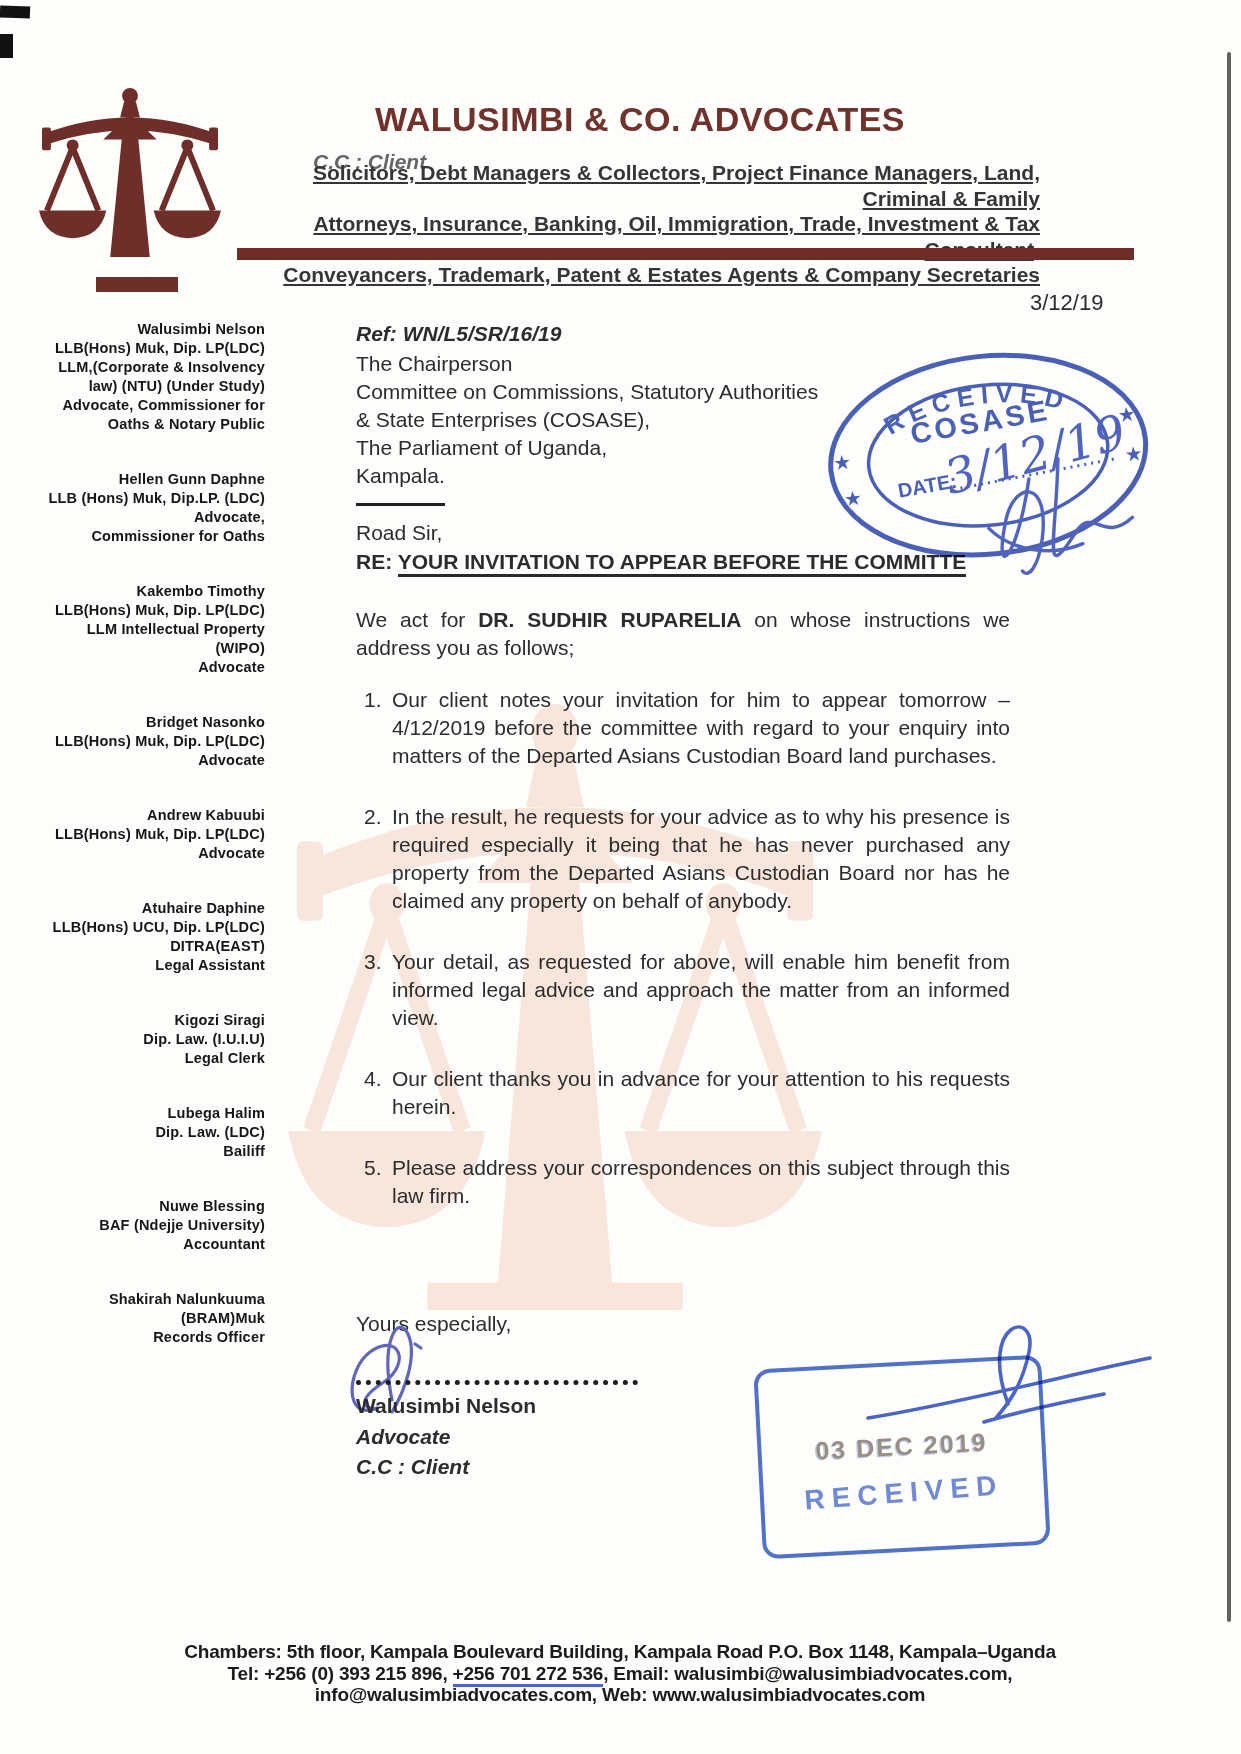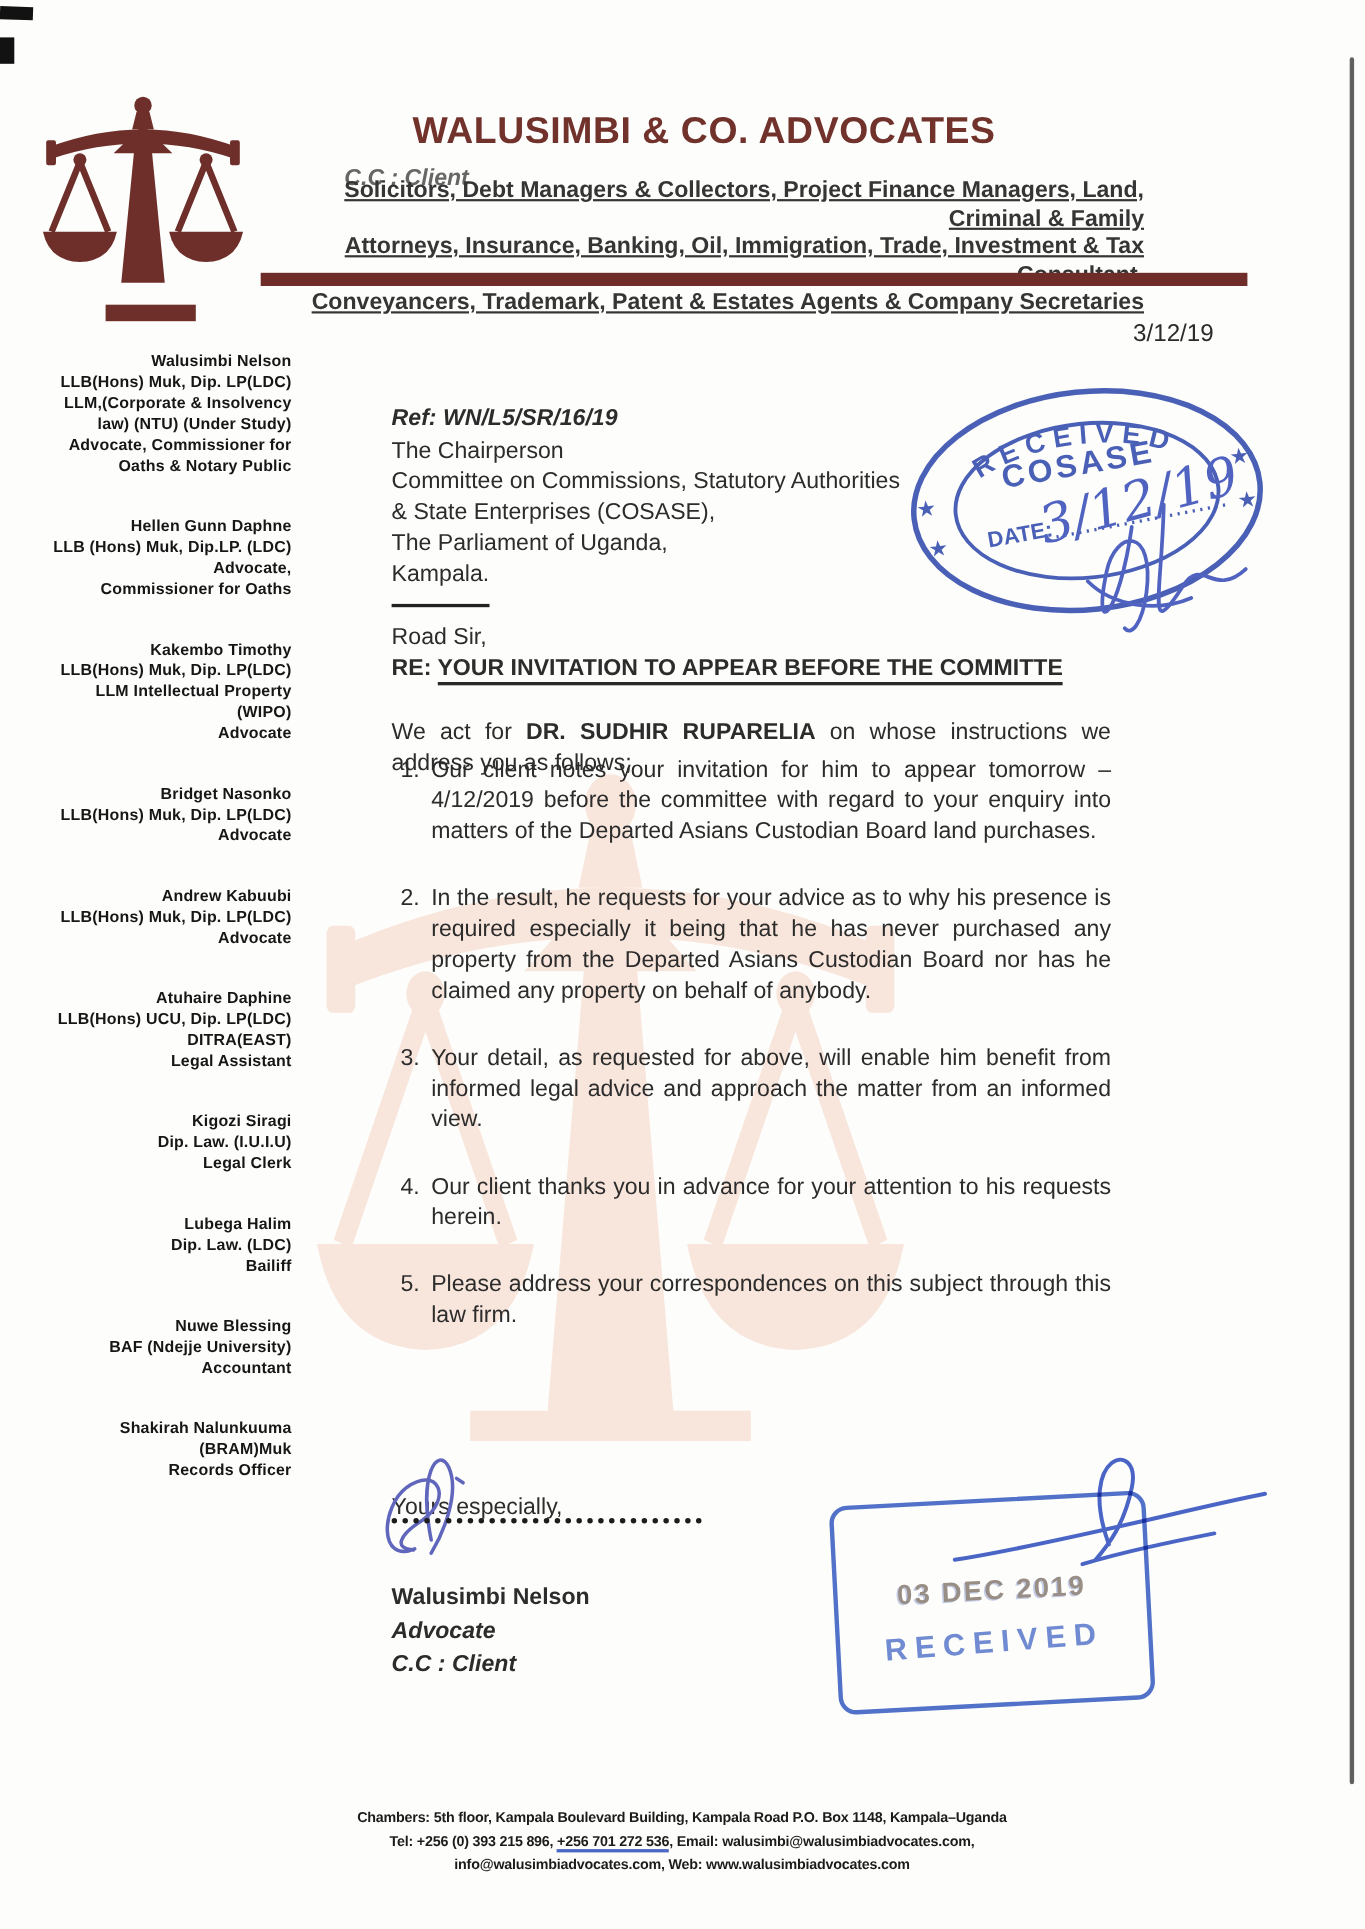--- a/index.html
+++ b/index.html
@@ -25,21 +25,21 @@
     color:#353535;line-height:25.5px;text-decoration:underline;}
   .header-rule{left:237px;top:248px;width:897px;height:12px;background:#6e2d28;}
   .letter-date{left:1030px;top:290px;font-size:22px;color:#2b2b2b;}
 
   
   .sidebar{left:25px;top:320px;width:240px;text-align:right;color:#161616;}
   .member{margin-bottom:36px;}
   .member-name,.member-details{font-size:14.5px;font-weight:bold;line-height:19px;letter-spacing:.2px;}
 
   
-  .main-col{font-size:21px;line-height:28px;color:#2c2c2c;margin-top:46px;}
+  .main-col{font-size:21px;line-height:28px;color:#2c2c2c;}
   .ref-line{left:356px;top:320px;font-size:21px;font-weight:bold;font-style:italic;}
   .recipient{left:356px;top:350px;width:660px;}
   .kampala{left:356px;top:462px;}
   .kampala span{font-weight:normal;border-bottom:3px solid #222;padding-bottom:16px;}
   .salutation{left:356px;top:519px;}
   .subject{left:356px;top:548px;font-weight:bold;white-space:nowrap;}
   .subject .u{border-bottom:3px solid #2a2a2a;padding-bottom:1px;}
   .intro{left:356px;top:606px;width:654px;text-align:justify;}
   .intro b{font-weight:bold;}
   .items{left:356px;top:686px;width:654px;margin:0;padding:0;list-style:none;counter-reset:it;}
@@ -64,21 +64,21 @@
   .received-stamp{left:758px;top:1362px;width:288px;height:190px;border:4.5px solid #3f63c6;
     border-radius:16px;transform:rotate(-3deg);mix-blend-mode:multiply;opacity:.9;box-sizing:border-box;
     text-align:center;}
   .received-date{margin-top:66px;font-size:25px;font-weight:bold;letter-spacing:2px;color:#8f837a;
     text-shadow:-1.5px 1px 0 rgba(70,95,190,.35);}
   .received-word{margin-top:16px;font-size:28px;font-weight:bold;letter-spacing:7px;color:#3f63c6;
     opacity:.82;transform:rotate(-1.5deg);}
   .sig2-svg{left:858px;top:1308px;width:300px;height:140px;overflow:visible;mix-blend-mode:multiply;}
 
   
-  .footer{left:100px;top:1641px;width:1040px;text-align:center;font-size:13px;font-weight:bold;
+  .footer{left:100px;top:1641px;width:1040px;text-align:center;font-size:19px;font-weight:bold;
     line-height:21.5px;color:#1b1b1b;letter-spacing:-0.2px;}
   .footer .pen-underline{border-bottom:3px solid #4a67c4;padding-bottom:0px;}
 </style>
 </head>
 <body>
 
 <svg width="0" height="0" style="position:absolute" aria-hidden="true">
   <defs>
     <g id="scales-shape">
       <circle cx="100" cy="12" r="8" fill="currentColor"></circle>

